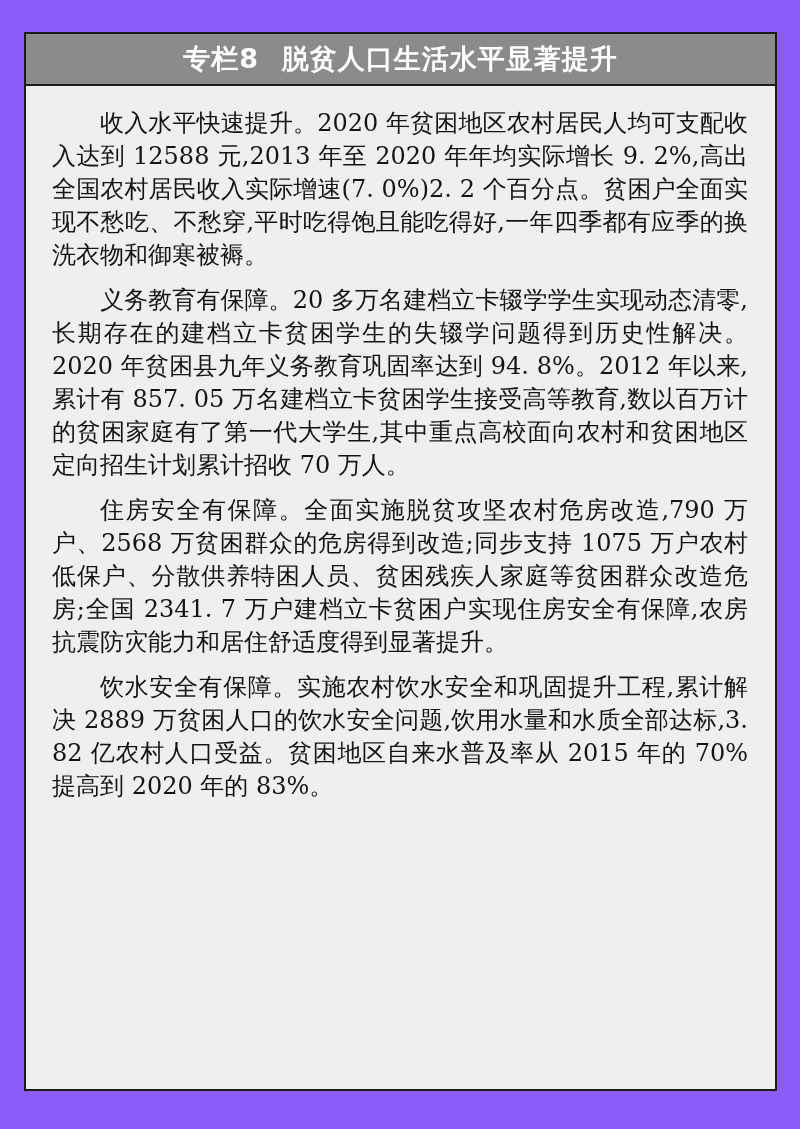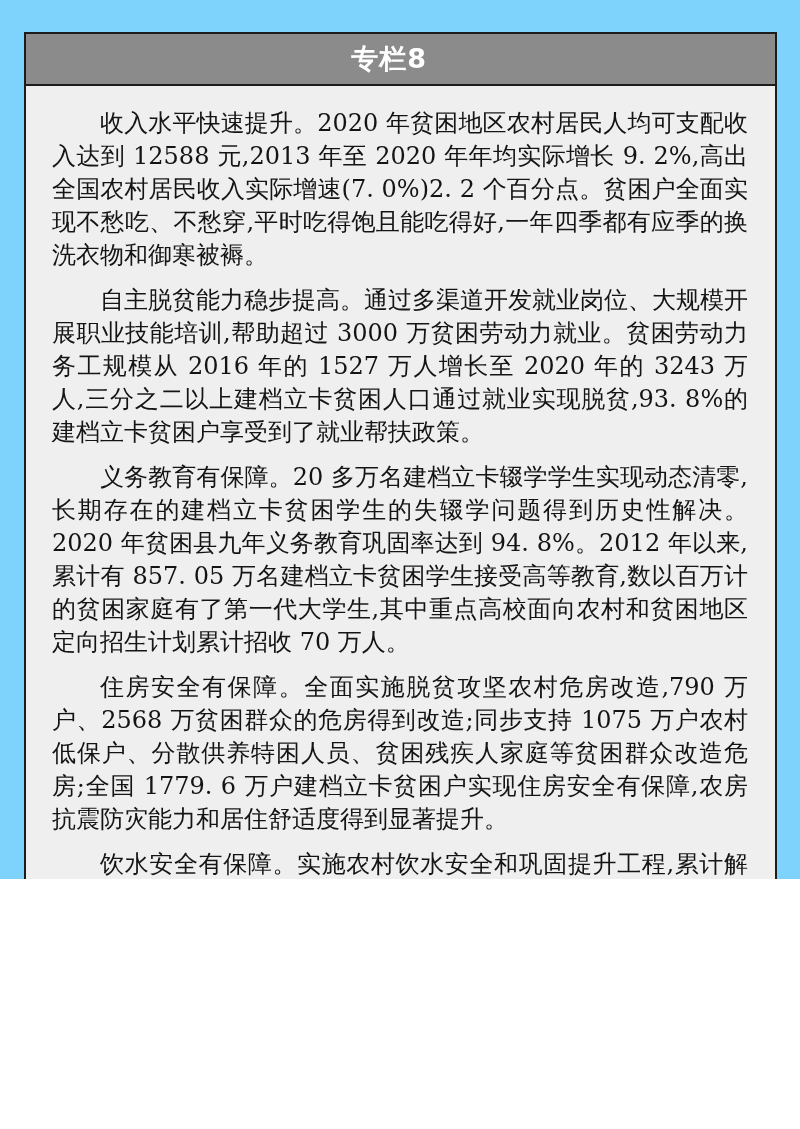--- a/index.html
+++ b/index.html
@@ -3,22 +3,22 @@
 <meta charset="utf-8">
 <style>
   html, body {
     margin: 0;
     padding: 0;
     background: #ffffff;
   }
   .page {
     position: relative;
     width: 800px;
-    height: 879px;
-    background: #7dd3fc;
+    height: 1129px;
+    background: #8b5cf6;
     overflow: hidden;
   }
   .box {
     position: absolute;
     left: 24px;
     top: 32px;
     width: 753px;
     height: 1059px;
     box-sizing: border-box;
     border: 2px solid #1c1c1c;
@@ -54,23 +54,23 @@
     text-indent: 2em;
   }
 </style>
 </head>
 <body style="background: rgb(255, 255, 255);">
 
 <div class="page">
   <section class="box" style="border-color: rgb(28, 28, 28); background: rgb(239, 239, 239);">
     <header class="box-header" style="background: rgb(139, 139, 139); color: rgb(255, 255, 255); border-bottom-color: rgb(28, 28, 28);">
       <span class="box-label">专栏8</span>
+      <span class="box-title">脱贫人口生活水平显著提升</span>
     </header>
     <div class="box-body" style="color: rgb(20, 20, 20);">
 
     <p>收入水平快速提升。2020 年贫困地区农村居民人均可支配收入达到 12588 元,2013 年至 2020 年年均实际增长 9. 2%,高出全国农村居民收入实际增速(7. 0%)2. 2 个百分点。贫困户全面实现不愁吃、不愁穿,平时吃得饱且能吃得好,一年四季都有应季的换洗衣物和御寒被褥。</p>
-        <p>自主脱贫能力稳步提高。通过多渠道开发就业岗位、大规模开展职业技能培训,帮助超过 3000 万贫困劳动力就业。贫困劳动力务工规模从 2016 年的 1527 万人增长至 2020 年的 3243 万人,三分之二以上建档立卡贫困人口通过就业实现脱贫,93. 8%的建档立卡贫困户享受到了就业帮扶政策。</p>
         <p>义务教育有保障。20 多万名建档立卡辍学学生实现动态清零,长期存在的建档立卡贫困学生的失辍学问题得到历史性解决。2020 年贫困县九年义务教育巩固率达到 94. 8%。2012 年以来,累计有 857. 05 万名建档立卡贫困学生接受高等教育,数以百万计的贫困家庭有了第一代大学生,其中重点高校面向农村和贫困地区定向招生计划累计招收 70 万人。</p>
-        <p>住房安全有保障。全面实施脱贫攻坚农村危房改造,790 万户、2568 万贫困群众的危房得到改造;同步支持 1075 万户农村低保户、分散供养特困人员、贫困残疾人家庭等贫困群众改造危房;全国 1779. 6 万户建档立卡贫困户实现住房安全有保障,农房抗震防灾能力和居住舒适度得到显著提升。</p>
+        <p>住房安全有保障。全面实施脱贫攻坚农村危房改造,790 万户、2568 万贫困群众的危房得到改造;同步支持 1075 万户农村低保户、分散供养特困人员、贫困残疾人家庭等贫困群众改造危房;全国 2341. 7 万户建档立卡贫困户实现住房安全有保障,农房抗震防灾能力和居住舒适度得到显著提升。</p>
         <p>饮水安全有保障。实施农村饮水安全和巩固提升工程,累计解决 2889 万贫困人口的饮水安全问题,饮用水量和水质全部达标,3. 82 亿农村人口受益。贫困地区自来水普及率从 2015 年的 70%提高到 2020 年的 83%。</p>
       </div>
   </section>
 </div>
 
 </body></html>

